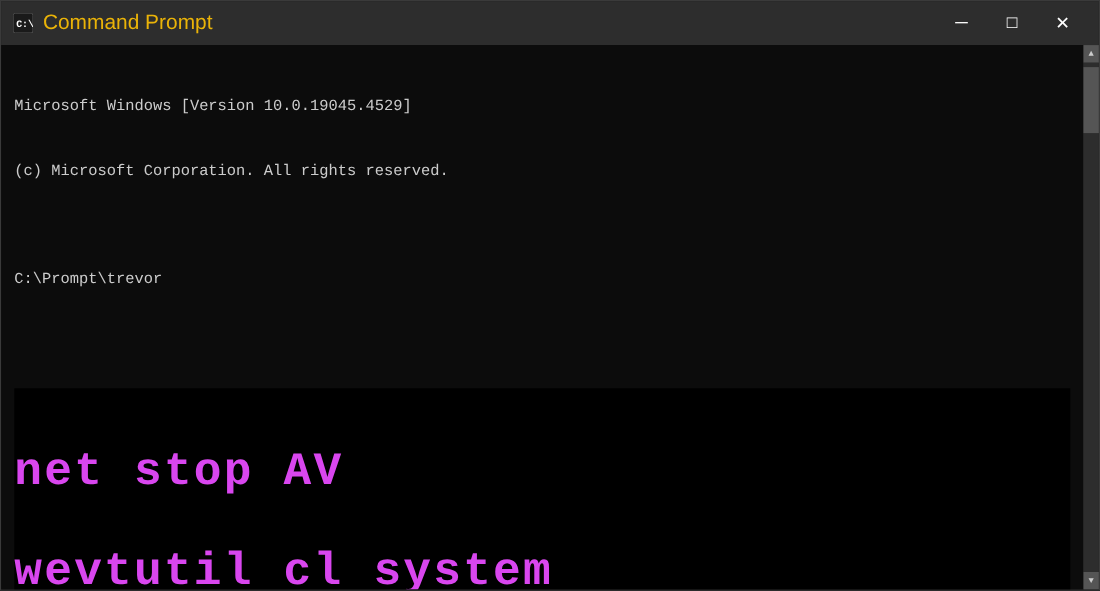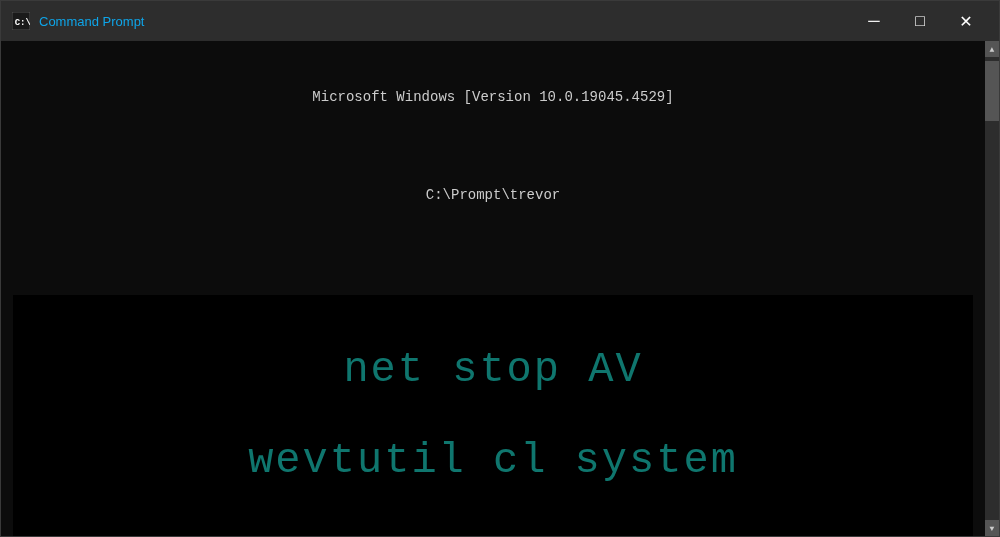--- a/index.html
+++ b/index.html
@@ -44,23 +44,23 @@
       justify-content: center;
     }
 
     .title-bar-icon svg {
       width: 18px;
       height: 18px;
     }
 
     .title-bar-text {
       flex: 1;
-      color: #0ea5e9;
+      color: #eab308;
       font-family: 'Segoe UI', Arial, sans-serif;
-      font-size: 13px;
+      font-size: 19px;
       font-weight: normal;
     }
 
     .title-bar-controls {
       display: flex;
       align-items: center;
       gap: 0;
     }
 
     .title-bar-btn {
@@ -85,37 +85,36 @@
     .terminal {
       flex: 1;
       background: #0c0c0c;
       color: #cccccc;
       padding: 8px 12px;
       font-family: 'Courier New', Courier, monospace;
       font-size: 14px;
       line-height: 1.4;
       overflow: hidden;
       white-space: pre;
-      text-align: center;
     }
 
     .terminal-line {
       display: block;
     }
 
     .large-text-block {
       margin-top: 30px;
       background: #000000;
       padding: 10px 0;
     }
 
     .large-text-line {
       font-size: 42px;
-      font-weight: normal;
-      color: #0f766e;
+      font-weight: bold;
+      color: #d946ef;
       font-family: 'Courier New', Courier, monospace;
       line-height: 1.25;
       letter-spacing: 2px;
       display: block;
     }
 
     .scrollbar {
       width: 14px;
       background: #2d2d2d;
       display: flex;
@@ -168,20 +167,21 @@
       <button class="title-bar-btn">─</button>
       <button class="title-bar-btn">□</button>
       <button class="title-bar-btn close">✕</button>
     </div>
   </div>
 
   <div class="content-area">
 
     <div class="terminal">
       <span class="terminal-line">Microsoft Windows [Version 10.0.19045.4529]</span>
+      <span class="terminal-line">(c) Microsoft Corporation. All rights reserved.</span>
       <span class="terminal-line"></span>
       <span class="terminal-line">C:\Prompt\trevor</span>
 
       <div class="large-text-block">
         <span class="large-text-line">net stop AV</span>
         <span class="large-text-line">wevtutil cl system</span>
       </div>
     </div>
 
     <div class="scrollbar">

